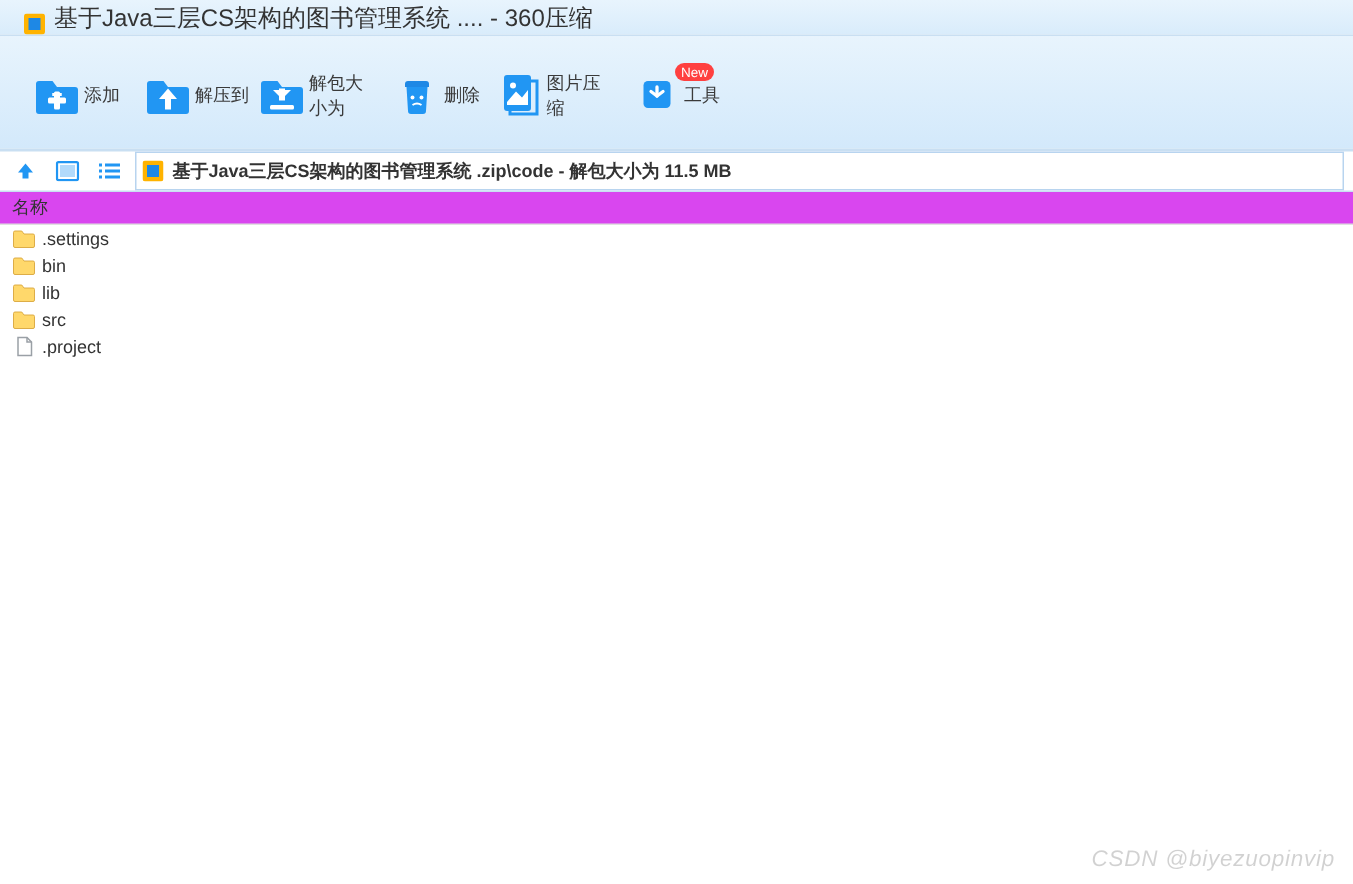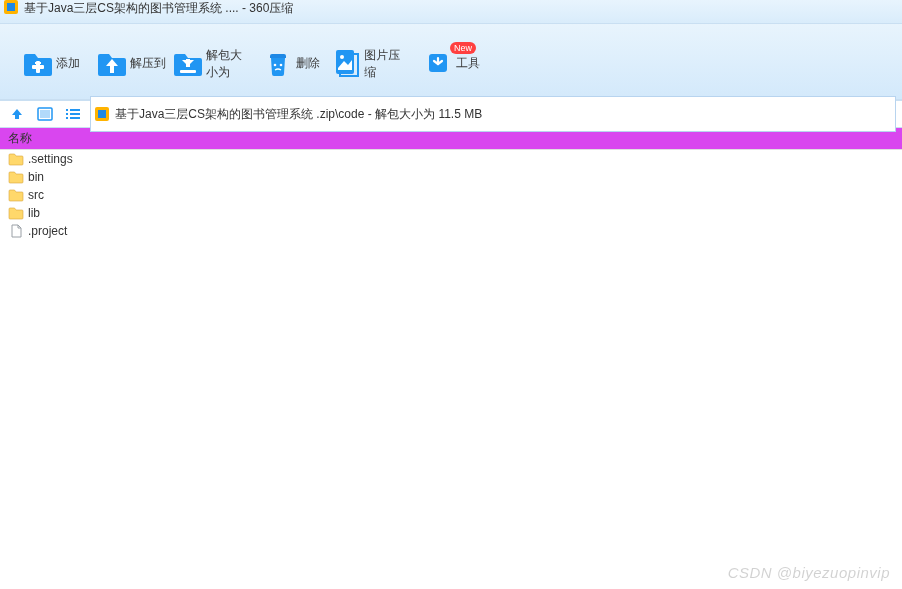--- a/index.html
+++ b/index.html
@@ -1,26 +1,26 @@
 <!DOCTYPE html>
 <html><head>
 <meta charset="utf-8">
 <style>
 * { margin: 0; padding: 0; box-sizing: border-box; font-family: "Microsoft YaHei", "Segoe UI", sans-serif; }
 body { width: 902px; height: 589px; background: #fff; overflow: hidden; position: relative; }
-.titlebar { height: 24px; background: linear-gradient(#e8f4fd,#d9ecfb); display: flex; align-items: flex-start; padding: 0 4px; font-size: 12px; color: #333; border-bottom: 1px solid #c9dff2; }
+.titlebar { height: 24px; background: linear-gradient(#e8f4fd,#d9ecfb); display: flex; align-items: flex-end; padding: 0 16px; font-size: 16px; color: #333; border-bottom: 1px solid #c9dff2; }
 .titlebar .ticon { width: 14px; height: 14px; margin-right: 6px; display: inline-flex; }
 .toolbar { height: 76px; background: linear-gradient(#e8f4fd,#d3e9fb); display: flex; align-items: center; padding: 4px 10px 0 10px; gap: 0; border-bottom: 1px solid #c9dff2; }
 .tbtn { width: 80px; display: flex; flex-direction: row; align-items: center; justify-content: center; cursor: pointer; padding: 4px 0 6px 0; position: relative; }
 .tbtn .ic { width: 36px; height: 30px; display: flex; align-items: center; justify-content: center; }
 .tbtn .lbl { font-size: 12px; color: #3a3a3a; margin-top: 2px; }
 .new-badge { position: absolute; top: -2px; right: 14px; background: #ff4040; color: #fff; font-size: 9px; padding: 0 4px; border-radius: 6px; line-height: 12px; }
 .navbar { height: 28px; background: #fff; border-top: 1px solid #c9dff2; border-bottom: 1px solid #c9dff2; display: flex; align-items: center; padding: 0 6px; gap: 6px; }
 .navbtn { width: 22px; height: 22px; display: flex; align-items: center; justify-content: center; cursor: pointer; }
-.pathbox { flex: 1; height: 36px; border: 1px solid #b8d4ef; background: #fff; display: flex; align-items: center; padding: 0 4px; font-size: 12px; color: #333; }
+.pathbox { flex: 1; height: 26px; border: 1px solid #b8d4ef; background: #fff; display: flex; align-items: center; padding: 0 4px; font-size: 12px; color: #333; font-weight: bold; }
 .pathbox .picon { width: 14px; height: 14px; margin-right: 6px; display: inline-flex; }
 .header-row { height: 22px; border-bottom: 1px solid #e0e0e0; display: flex; align-items: center; padding: 0 8px; font-size: 12px; color: #333; background:#d946ef; }
 .filelist { background: #fff; height: calc(589px - 24px - 76px - 28px - 22px); overflow: auto; }
 .row { display: flex; align-items: center; height: 18px; padding: 0 8px; font-size: 12px; color: #333; cursor: default; }
 .ficon { width: 16px; height: 14px; margin-right: 4px; display: inline-flex; align-items: center; justify-content: center; }
 .watermark { position: absolute; right: 12px; bottom: 8px; font-size: 15px; color: rgba(0,0,0,.18); font-style: italic; letter-spacing: .5px; pointer-events: none; }
 </style>
 </head>
 <body>
 
@@ -171,29 +171,29 @@
         </svg>
       </span>
       <span>bin</span>
     </div>
     <div class="row">
       <span class="ficon">
         <svg width="16" height="14" viewBox="0 0 16 14">
           <path d="M1 4 L1 12 Q1 13 2 13 L14 13 Q15 13 15 12 L15 5 Q15 4 14 4 L8 4 L6.5 2 L2 2 Q1 2 1 3 Z" fill="#ffd86b" stroke="#d9a63b" stroke-width=".6"></path>
         </svg>
       </span>
+      <span>lib</span>
+    </div>
+    <div class="row">
+      <span class="ficon">
+        <svg width="16" height="14" viewBox="0 0 16 14">
+          <path d="M1 4 L1 12 Q1 13 2 13 L14 13 Q15 13 15 12 L15 5 Q15 4 14 4 L8 4 L6.5 2 L2 2 Q1 2 1 3 Z" fill="#ffd86b" stroke="#d9a63b" stroke-width=".6"></path>
+        </svg>
+      </span>
       <span>src</span>
-    </div>
-    <div class="row">
-      <span class="ficon">
-        <svg width="16" height="14" viewBox="0 0 16 14">
-          <path d="M1 4 L1 12 Q1 13 2 13 L14 13 Q15 13 15 12 L15 5 Q15 4 14 4 L8 4 L6.5 2 L2 2 Q1 2 1 3 Z" fill="#ffd86b" stroke="#d9a63b" stroke-width=".6"></path>
-        </svg>
-      </span>
-      <span>lib</span>
     </div>
     <div class="row">
       <span class="ficon">
         <svg width="14" height="14" viewBox="0 0 14 14">
           <path d="M3 1 L9 1 L12 4 L12 13 L3 13 Z" fill="#fff" stroke="#9aa0a6" stroke-width="1"></path>
           <path d="M9 1 L9 4 L12 4" fill="none" stroke="#9aa0a6" stroke-width="1"></path>
         </svg>
       </span>
       <span>.project</span>
     </div>

